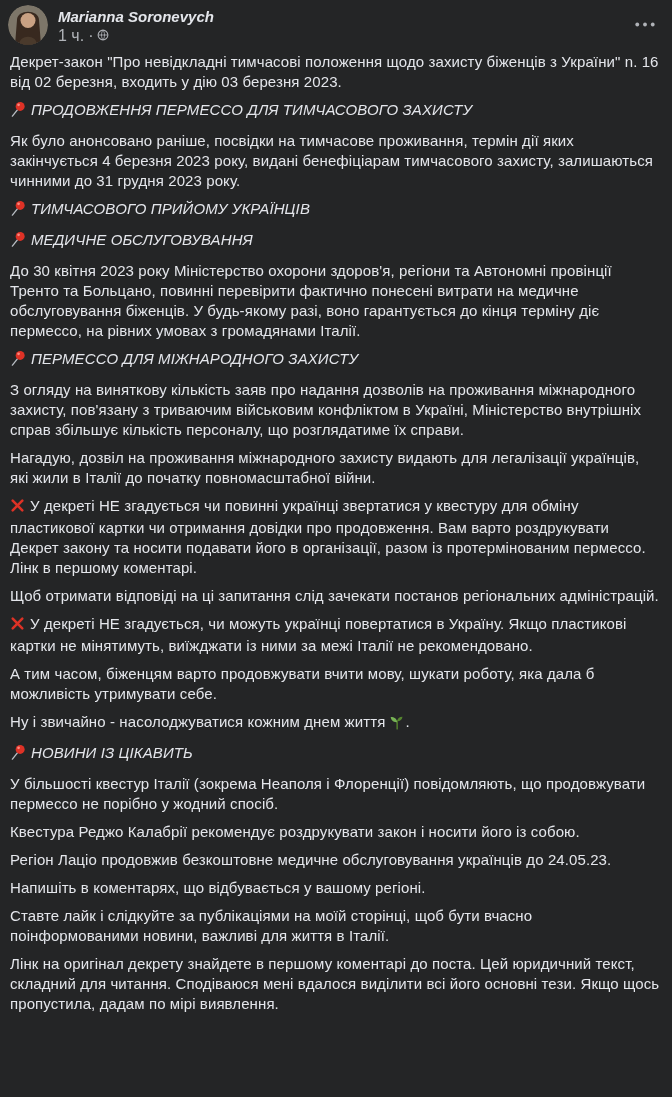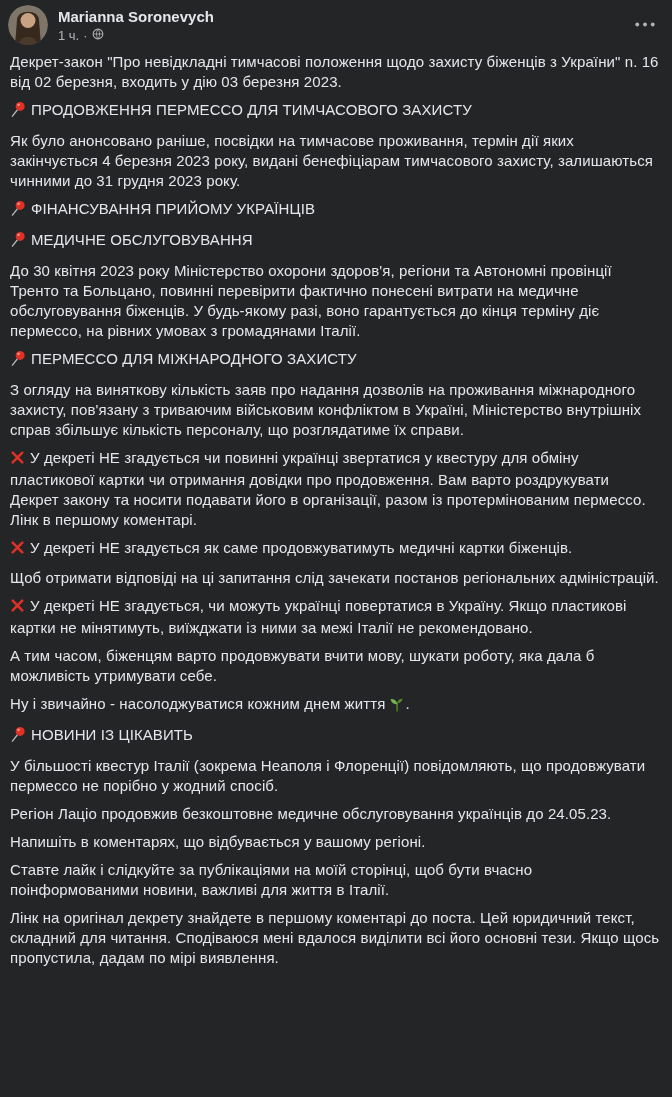--- a/index.html
+++ b/index.html
@@ -25,26 +25,27 @@
     cursor: pointer;
   }
   .avatar svg { display: block; }
   .header-meta { margin-left: 10px; flex: 1; padding-top: 2px; }
   .author {
     font-size: 15px;
     font-weight: 700;
     line-height: 19px;
     color: #e4e6eb;
     cursor: pointer;
+    font-style: italic;
   }
   .meta-row {
     display: flex;
     align-items: center;
     gap: 4px;
-    font-size: 13px;
+    font-size: 16px;
     color: #b0b3b8;
     line-height: 17px;
     margin-top: 1px;
   }
   .meta-row .icn { margin: 0; vertical-align: middle; }
   .more-btn {
     width: 34px; height: 34px;
     display: flex;
     align-items: center;
     justify-content: center;
@@ -52,21 +53,21 @@
     cursor: pointer;
     margin-top: 0;
   }
   .post-body {
     padding: 5px 11px 0 10px;
     font-size: 15px;
     line-height: 20px;
     letter-spacing: 0.1px;
   }
   .para { margin: 0 0 8px 0; }
-  .para-heading { margin-bottom: 9px; }
+  .para-heading { margin-bottom: 9px; font-style: italic; }
   .icn { display: inline-block; vertical-align: -2px; margin-right: 5px; }
   .icn svg { display: inline-block; vertical-align: baseline; }
   .tail { margin: 0 0 0 4px; vertical-align: -3px; }
 </style>
 </head>
 <body>
 
 <div class="post">
   <div class="post-header">
     <div class="avatar">
@@ -108,53 +109,52 @@
       <p class="para para-heading"><span class="icn"><svg width="16" height="16" viewBox="0 0 20 20">
             <path d="M3 18.9 L9.7 10.4" stroke="#b7bdc3" stroke-width="1.7" stroke-linecap="round" fill="none"></path>
             <circle cx="12.7" cy="6.8" r="5.6" fill="#de3226"></circle>
             <circle cx="10.7" cy="4.8" r="1.7" fill="#ff9189" opacity="0.9"></circle>
           </svg></span><span>ПРОДОВЖЕННЯ ПЕРМЕССО ДЛЯ ТИМЧАСОВОГО ЗАХИСТУ</span></p>
       <p class="para"><span>Як було анонсовано раніше, посвідки на тимчасове проживання, термін дії яких закінчується 4 березня 2023 року, видані бенефіціарам тимчасового захисту, залишаються чинними до 31 грудня 2023 року.</span></p>
       <p class="para para-heading"><span class="icn"><svg width="16" height="16" viewBox="0 0 20 20">
             <path d="M3 18.9 L9.7 10.4" stroke="#b7bdc3" stroke-width="1.7" stroke-linecap="round" fill="none"></path>
             <circle cx="12.7" cy="6.8" r="5.6" fill="#de3226"></circle>
             <circle cx="10.7" cy="4.8" r="1.7" fill="#ff9189" opacity="0.9"></circle>
-          </svg></span><span>ФІНАНСУВАННЯ ПРИЙОМУ УКРАЇНЦІВ</span></p>
+          </svg></span><span>ТИМЧАСОВОГО ПРИЙОМУ УКРАЇНЦІВ</span></p>
       <p class="para para-heading"><span class="icn"><svg width="16" height="16" viewBox="0 0 20 20">
             <path d="M3 18.9 L9.7 10.4" stroke="#b7bdc3" stroke-width="1.7" stroke-linecap="round" fill="none"></path>
             <circle cx="12.7" cy="6.8" r="5.6" fill="#de3226"></circle>
             <circle cx="10.7" cy="4.8" r="1.7" fill="#ff9189" opacity="0.9"></circle>
           </svg></span><span>МЕДИЧНЕ ОБСЛУГОВУВАННЯ</span></p>
       <p class="para"><span>До 30 квітня 2023 року Міністерство охорони здоров'я, регіони та Автономні провінції Тренто та Больцано, повинні перевірити фактично понесені витрати на медичне обслуговування біженців. У будь-якому разі, воно гарантується до кінця терміну діє пермессо, на рівних умовах з громадянами Італії.</span></p>
       <p class="para para-heading"><span class="icn"><svg width="16" height="16" viewBox="0 0 20 20">
             <path d="M3 18.9 L9.7 10.4" stroke="#b7bdc3" stroke-width="1.7" stroke-linecap="round" fill="none"></path>
             <circle cx="12.7" cy="6.8" r="5.6" fill="#de3226"></circle>
             <circle cx="10.7" cy="4.8" r="1.7" fill="#ff9189" opacity="0.9"></circle>
           </svg></span><span>ПЕРМЕССО ДЛЯ МІЖНАРОДНОГО ЗАХИСТУ</span></p>
       <p class="para"><span>З огляду на виняткову кількість заяв про надання дозволів на проживання міжнародного захисту, пов'язану з триваючим військовим конфліктом в Україні, Міністерство внутрішніх справ збільшує кількість персоналу, що розглядатиме їх справи.</span></p>
+      <p class="para"><span>Нагадую, дозвіл на проживання міжнародного захисту видають для легалізації українців, які жили в Італії до початку повномасштабної війни.</span></p>
       <p class="para"><span class="icn"><svg width="15" height="15" viewBox="0 0 20 20">
             <path d="M3.6 3.6 L16.4 16.4 M16.4 3.6 L3.6 16.4" stroke="#dd3226" stroke-width="3.4" stroke-linecap="round"></path>
           </svg></span><span>У декреті НЕ згадується чи повинні українці звертатися у квестуру для обміну пластикової картки чи отримання довідки про продовження. Вам варто роздрукувати Декрет закону та носити подавати його в організації, разом із протермінованим пермессо. Лінк в першому коментарі.</span></p>
-      <p class="para"><span class="icn"><svg width="15" height="15" viewBox="0 0 20 20">
-            <path d="M3.6 3.6 L16.4 16.4 M16.4 3.6 L3.6 16.4" stroke="#dd3226" stroke-width="3.4" stroke-linecap="round"></path>
-          </svg></span><span>У декреті НЕ згадується як саме продовжуватимуть медичні картки біженців.</span></p>
       <p class="para"><span>Щоб отримати відповіді на ці запитання слід зачекати постанов регіональних адміністрацій.</span></p>
       <p class="para"><span class="icn"><svg width="15" height="15" viewBox="0 0 20 20">
             <path d="M3.6 3.6 L16.4 16.4 M16.4 3.6 L3.6 16.4" stroke="#dd3226" stroke-width="3.4" stroke-linecap="round"></path>
           </svg></span><span>У декреті НЕ згадується, чи можуть українці повертатися в Україну. Якщо пластикові картки не мінятимуть, виїжджати із ними за межі Італії не рекомендовано.</span></p>
       <p class="para"><span>А тим часом, біженцям варто продовжувати вчити мову, шукати роботу, яка дала б можливість утримувати себе.</span></p>
       <p class="para"><span>Ну і звичайно - насолоджуватися кожним днем життя</span><span class="icn tail"><svg width="16" height="16" viewBox="0 0 20 20">
             <path d="M10.2 18.6 C10.2 14 10.2 11.5 10.1 8.8" stroke="#55842f" stroke-width="1.8" fill="none" stroke-linecap="round"></path>
             <path d="M10.2 10.3 C4.8 10.7 2.5 7.2 2.1 3.8 C6.4 3.7 9.8 5.9 10.2 10.3 Z" fill="#77b255"></path>
             <path d="M10.1 9.2 C13.8 9.4 16.3 7 16.9 3.4 C12.8 3.4 10.5 5.4 10.1 9.2 Z" fill="#55842f"></path>
           </svg></span><span>.</span></p>
       <p class="para para-heading"><span class="icn"><svg width="16" height="16" viewBox="0 0 20 20">
             <path d="M3 18.9 L9.7 10.4" stroke="#b7bdc3" stroke-width="1.7" stroke-linecap="round" fill="none"></path>
             <circle cx="12.7" cy="6.8" r="5.6" fill="#de3226"></circle>
             <circle cx="10.7" cy="4.8" r="1.7" fill="#ff9189" opacity="0.9"></circle>
           </svg></span><span>НОВИНИ ІЗ ЦІКАВИТЬ</span></p>
       <p class="para"><span>У більшості квестур Італії (зокрема Неаполя і Флоренції) повідомляють, що продовжувати пермессо не порібно у жодний спосіб.</span></p>
+      <p class="para"><span>Квестура Реджо Калабрії рекомендує роздрукувати закон і носити його із собою.</span></p>
       <p class="para"><span>Регіон Лаціо продовжив безкоштовне медичне обслуговування українців до 24.05.23.</span></p>
       <p class="para"><span>Напишіть в коментарях, що відбувається у вашому регіоні.</span></p>
       <p class="para"><span>Ставте лайк і слідкуйте за публікаціями на моїй сторінці, щоб бути вчасно поінформованими новини, важливі для життя в Італії.</span></p>
       <p class="para"><span>Лінк на оригінал декрету знайдете в першому коментарі до поста. Цей юридичний текст, складний для читання. Сподіваюся мені вдалося виділити всі його основні тези. Якщо щось пропустила, дадам по мірі виявлення.</span></p>
     </div>
 </div>
 
 </body></html>

